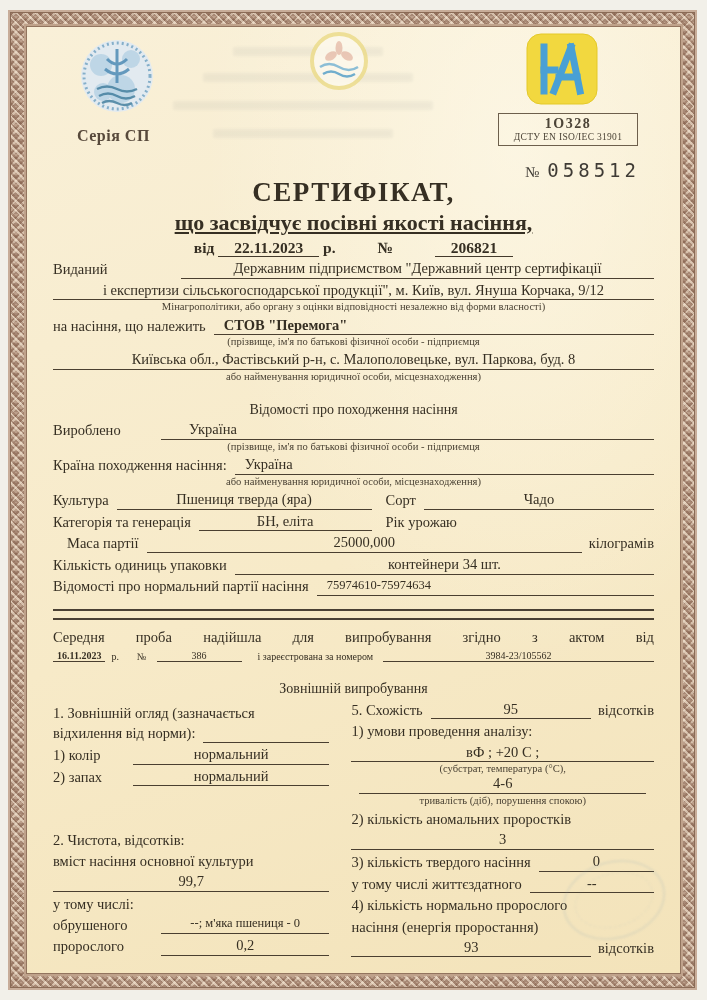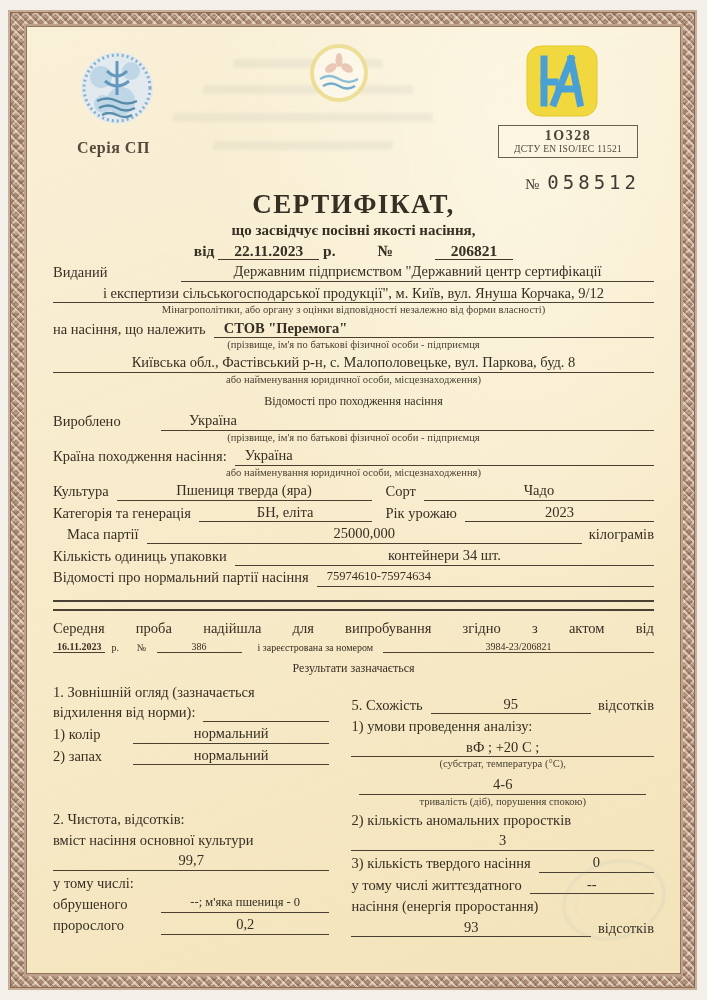--- a/index.html
+++ b/index.html
@@ -20,21 +20,21 @@
     border:2px solid #c8ad99;
     box-shadow: inset 0 0 0 1px #8a6b56;
   }
   .paper {
     position:absolute; inset:26px;
     background:
       radial-gradient(ellipse at 75% 12%, rgba(255,252,240,0.55), rgba(255,252,240,0) 45%),
       linear-gradient(160deg,#f9f0d8 0%, #f7eac8 55%, #f3e3ba 100%);
     border:1px solid #92745e;
     box-shadow: 0 0 0 2px #bfa28b;
-    padding:14px 26px; box-sizing:border-box;
+    padding:2px 26px; box-sizing:border-box;
   }
   
   .ghost { position:absolute; background:#8f938f; opacity:0.10; filter:blur(1.6px); border-radius:2px; }
   .stamp-ghost {
     position:absolute; right:14px; bottom:34px; width:100px; height:74px;
     border:2px solid rgba(140,165,180,0.35); border-radius:50%;
     transform:rotate(-16deg); filter:blur(1.2px); opacity:0.55;
   }
   .stamp-ghost::before { content:""; position:absolute; inset:10px; border:1px dashed rgba(140,165,180,0.35); border-radius:50%; }
 
@@ -50,35 +50,35 @@
   }
   .nsc-box .c1 { font-size:14px; font-weight:bold; letter-spacing:1.5px; }
   .nsc-box .c2 { font-size:9.5px; letter-spacing:0.3px; }
   .serial { position:absolute; right:14px; top:130px; color:#3f3b35; white-space:nowrap; }
   .serial .no { font-size:15px; margin-right:8px; }
   .serial .digits { font-family:"DejaVu Sans Mono",monospace; font-size:19px; letter-spacing:4px; }
 
   
   .title { text-align:center; margin-top:2px; }
   .title h1 { margin:0; font-size:27px; letter-spacing:1.5px; font-weight:bold; }
-  .title h2 { margin:2px 0 0; font-size:15px; font-weight:bold; }
+  .title h2 { margin:2px 0 0; font-size:22px; font-weight:bold;text-decoration:underline; }
   .issue-line { margin-top:3px; font-size:15.5px; font-weight:bold; }
   .issue-line .uv { border-bottom:1.5px solid #43392b; padding:0 16px;margin-top:16px; }
   .issue-line .gap { display:inline-block; width:34px; }
 
   
   .row { display:flex; align-items:flex-end; font-size:14.5px; line-height:1.22; margin-top:3px; }
   .lbl { white-space:nowrap; padding-right:8px; }
   .fill { flex:1; border-bottom:1px solid #4a3f30; text-align:center; min-height:17px; }
   .fill.left { text-align:left; padding-left:10px; }
   .fill.small { font-size:12.5px; }
   .unit { white-space:nowrap; padding-left:7px; }
   .b { font-weight:bold; }
   .cap { font-size:10.6px; text-align:center; color:#4a4234; line-height:1.15; margin-top:1px; }
-  .heading { text-align:center; font-size:12px; margin-top:8px; }
+  .heading { text-align:center; font-size:14px; margin-top:19px; }
   .cols { display:flex; }
   .col-l { flex:0 0 53%; display:flex; align-items:flex-end; }
   .col-r { flex:1; display:flex; align-items:flex-end; margin-left:14px; }
 
   .sep { height:7px; border-top:2px solid #4a4034; border-bottom:2px solid #4a4034; margin:13px 0 9px; }
 
   .sample-l1 { font-size:14.5px; text-align:justify; text-align-last:justify; margin-top:2px; }
   .sample-l2 { display:flex; align-items:flex-end; font-size:10px; margin-top:4px; }
   .sample-l2 .uv { border-bottom:1px solid #4a3f30; text-align:center; }
 
@@ -145,21 +145,21 @@
           <path d="M18 14 V58"></path>
           <path d="M18 37 H29"></path>
           <path d="M28 58 L45 14"></path>
           <path d="M45 14 L54 58"></path>
           <path d="M33 44 H51"></path>
         </g>
       </svg>
 
       <div class="nsc-box">
         <div class="c1">1О328</div>
-        <div class="c2">ДСТУ EN ISO/IEC 11521</div>
+        <div class="c2">ДСТУ EN ISO/IEC 31901</div>
       </div>
 
       <div class="serial">
         <span class="no">№</span><span class="digits">058512</span>
       </div>
     </div>
 
     <div class="title">
       <h1>СЕРТИФІКАТ,</h1>
       <h2>що засвідчує посівні якості насіння,</h2>
@@ -219,21 +219,20 @@
           <span class="fill">Чадо</span>
         </div>
       </div>
       <div class="cols">
         <div class="col-l row">
           <span class="lbl">Категорія та генерація</span>
           <span class="fill">БН, еліта</span>
         </div>
         <div class="col-r row">
           <span class="lbl">Рік урожаю</span>
-          <span class="fill">2023</span>
         </div>
       </div>
       <div class="cols">
         <div class="col-r row">
           <span class="lbl">Маса партії</span>
           <span class="fill">25000,000</span>
           <span class="unit">кілограмів</span>
         </div>
       </div>
       <div class="row">
@@ -249,25 +248,25 @@
     <div class="sep"></div>
 
     <div>
       <div class="sample-l1">Середня проба надійшла для випробування згідно з актом від</div>
       <div class="sample-l2">
         <span class="uv b" style="border-bottom:1px solid #4a3f30;padding:0 4px;">16.11.2023</span>
         <span style="padding:0 8px 0 6px;">р.</span>
         <span style="padding:0 10px;">№</span>
         <span class="uv" style="min-width:85px;">386</span>
         <span style="padding:0 10px 0 16px;">і зареєстрована за номером</span>
-        <span class="uv" style="flex:1;">3984-23/206821</span>
-      </div>
-    </div>
-
-    <div class="heading">Результати зазначається</div>
+        <span class="uv" style="flex:1;">3984-23/105562</span>
+      </div>
+    </div>
+
+    <div class="heading">Зовнішній випробування</div>
 
     <div class="res">
       <div class="res-left">
         <p>1. Зовнішній огляд (зазначається</p>
         <div class="row">
           <span class="lbl">відхилення від норми):</span>
           <span class="fill"></span>
         </div>
         <div class="row">
           <span class="lbl" style="width:72px;">1) колір</span>
@@ -288,46 +287,47 @@
           <span class="lbl" style="width:100px;">обрушеного</span>
           <span class="fill small">--; м'яка пшениця - 0</span>
         </div>
         <div class="row">
           <span class="lbl" style="width:100px;">пророслого</span>
           <span class="fill">0,2</span>
         </div>
       </div>
 
       <div class="res-right">
-        <div class="row" style="margin-top:16px;justify-content:space-between;">
+        <div class="row" style="margin-top:0;justify-content:space-between;">
           <span class="lbl">5. Схожість</span>
           <span class="fill">95</span>
           <span class="unit">відсотків</span>
         </div>
         <p>1) умови проведення аналізу:</p>
         <div class="row">
           <span class="fill">вФ ; +20 С ;</span>
         </div>
         <div class="cap">(субстрат, температура (°С),</div>
-        <div class="row" style="margin:6px 8px 0;">
+        <div class="row" style="margin:0 8px 0;">
           <span class="fill">4-6</span>
         </div>
         <div class="cap">тривалість (діб), порушення спокою)</div>
         <p>2) кількість аномальних проростків</p>
         <div class="row">
           <span class="fill">3</span>
         </div>
         <div class="row">
           <span class="lbl">3) кількість твердого насіння</span>
           <span class="fill">0</span>
         </div>
         <div class="row">
           <span class="lbl">у тому числі життєздатного</span>
           <span class="fill">--</span>
         </div>
+        <p>4) кількість нормально пророслого</p>
         <p>насіння (енергія проростання)</p>
         <div class="row">
           <span class="fill">93</span>
           <span class="unit">відсотків</span>
         </div>
       </div>
     </div>
 
     <div class="stamp-ghost"></div>
   </div>

